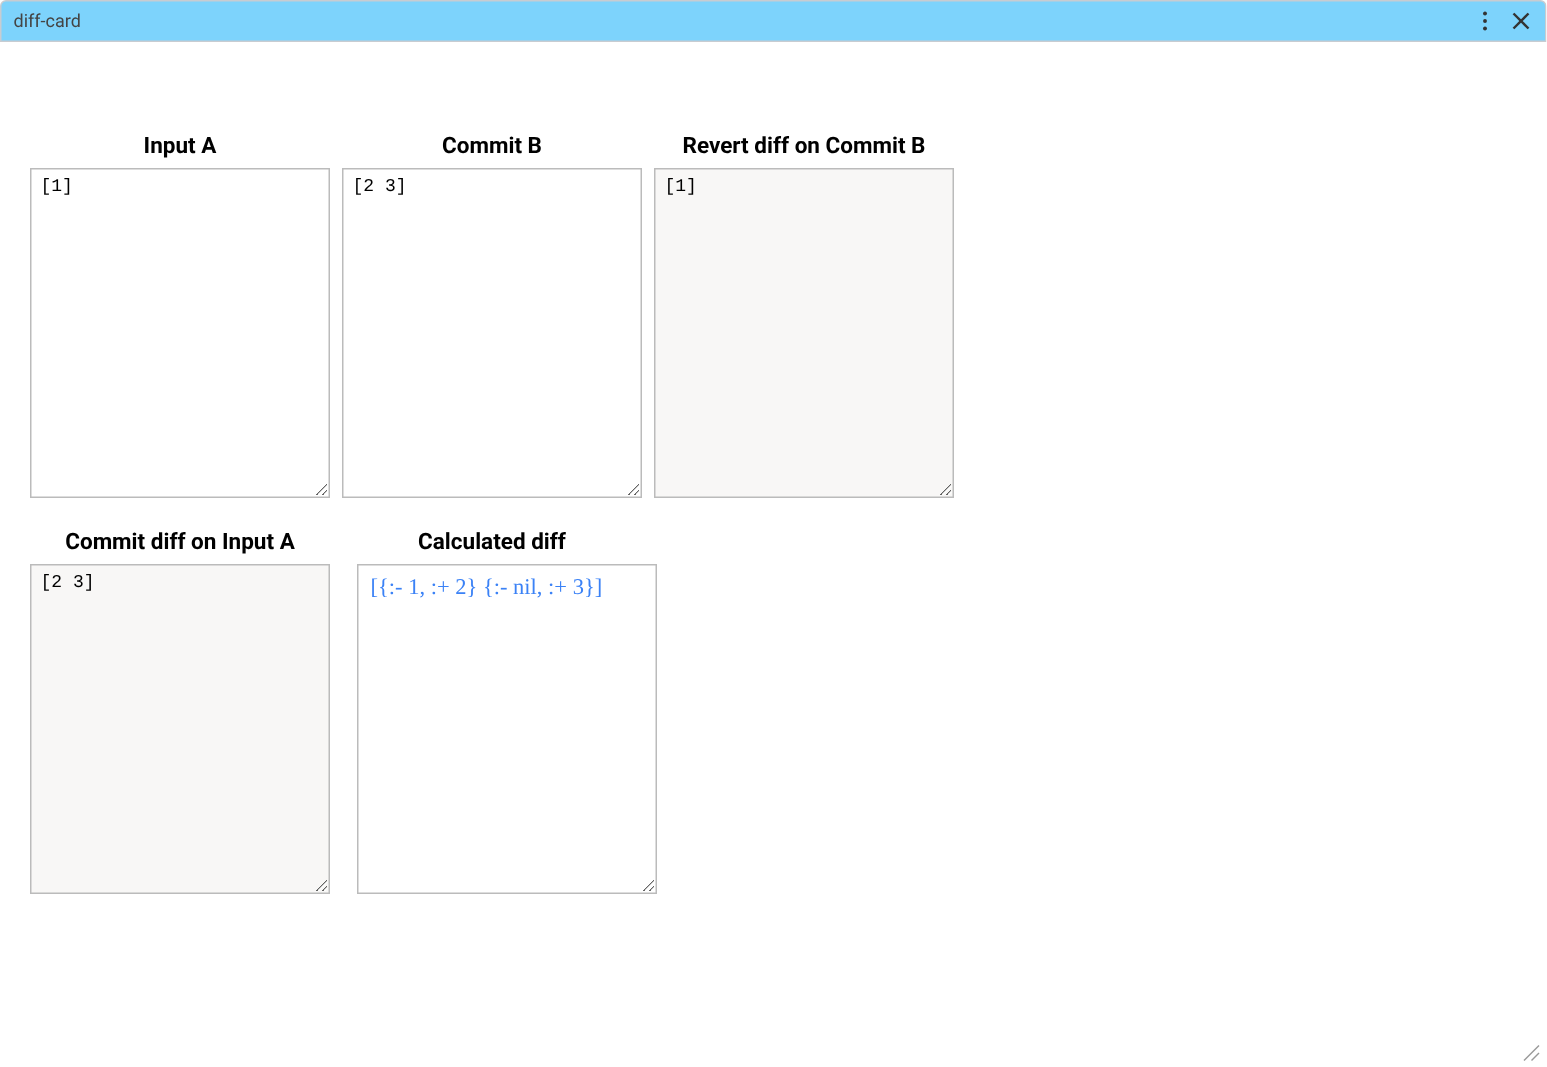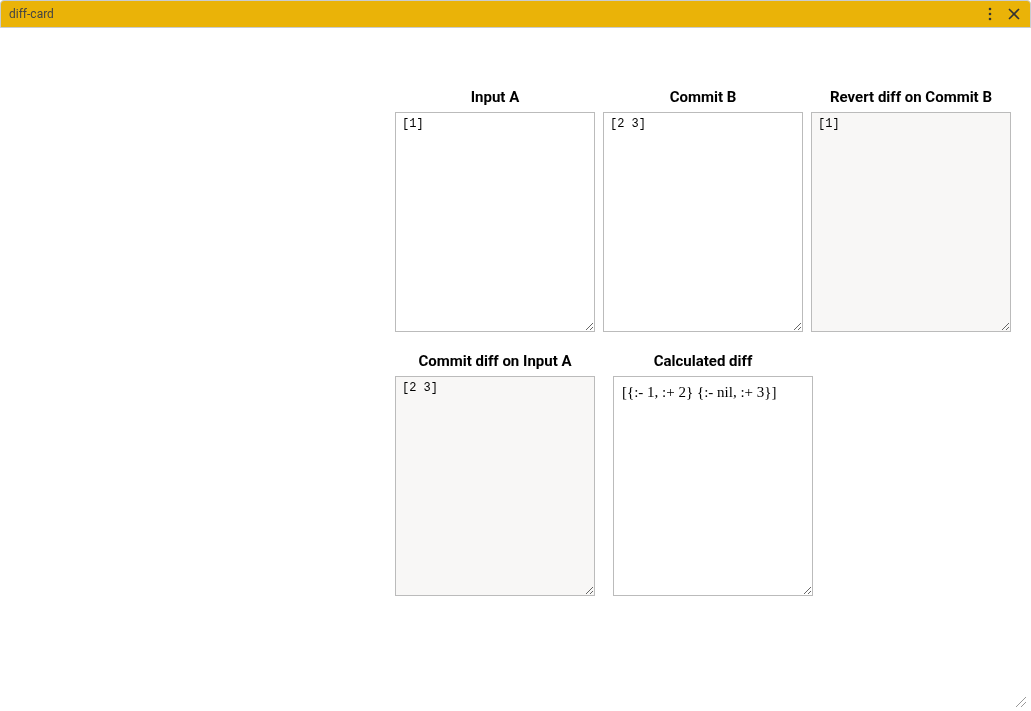--- a/index.html
+++ b/index.html
@@ -9,21 +9,21 @@
     }
     body {
       font-family: -apple-system, BlinkMacSystemFont, "Segoe UI", Roboto, "Helvetica Neue", Arial, sans-serif;
       background: #ffffff;
       width: 1031px;
       height: 711px;
       position: relative;
       overflow: hidden;
     }
     .titlebar {
-      background: #eab308;
+      background: #7dd3fc;
       border: 1px solid #c8ccd1;
       border-radius: 4px 4px 0 0;
       height: 28px;
       display: flex;
       align-items: center;
       padding: 0 8px;
       font-size: 12px;
       color: #444;
     }
     .titlebar-title {
@@ -39,21 +39,21 @@
       display: inline-flex;
       align-items: center;
       justify-content: center;
       width: 16px;
       height: 16px;
       color: #333;
     }
     .content {
       padding: 60px 20px 20px 20px;
       display: flex;
-      justify-content: flex-end;
+      justify-content: flex-start;
     }
     .grid {
       display: grid;
       grid-template-columns: 200px 200px 200px;
       grid-template-rows: auto auto;
       gap: 20px 8px;
     }
     .cell {
       display: flex;
       flex-direction: column;
@@ -125,21 +125,21 @@
       line-height: 1.2;
       display: inline-block;
     }
     .calcdiff-box {
       width: 200px;
       height: 220px;
       border: 1px solid #bbb;
       padding: 6px 8px;
       font-family: Georgia, "Times New Roman", serif;
       font-size: 15px;
-      color: #000000;
+      color: #3b82f6;
       resize: both;
       overflow: auto;
       line-height: 1.3;
       margin-left: 20px;
     }
     .window-resize-corner {
       position: absolute;
       bottom: 4px;
       right: 4px;
       width: 14px;

